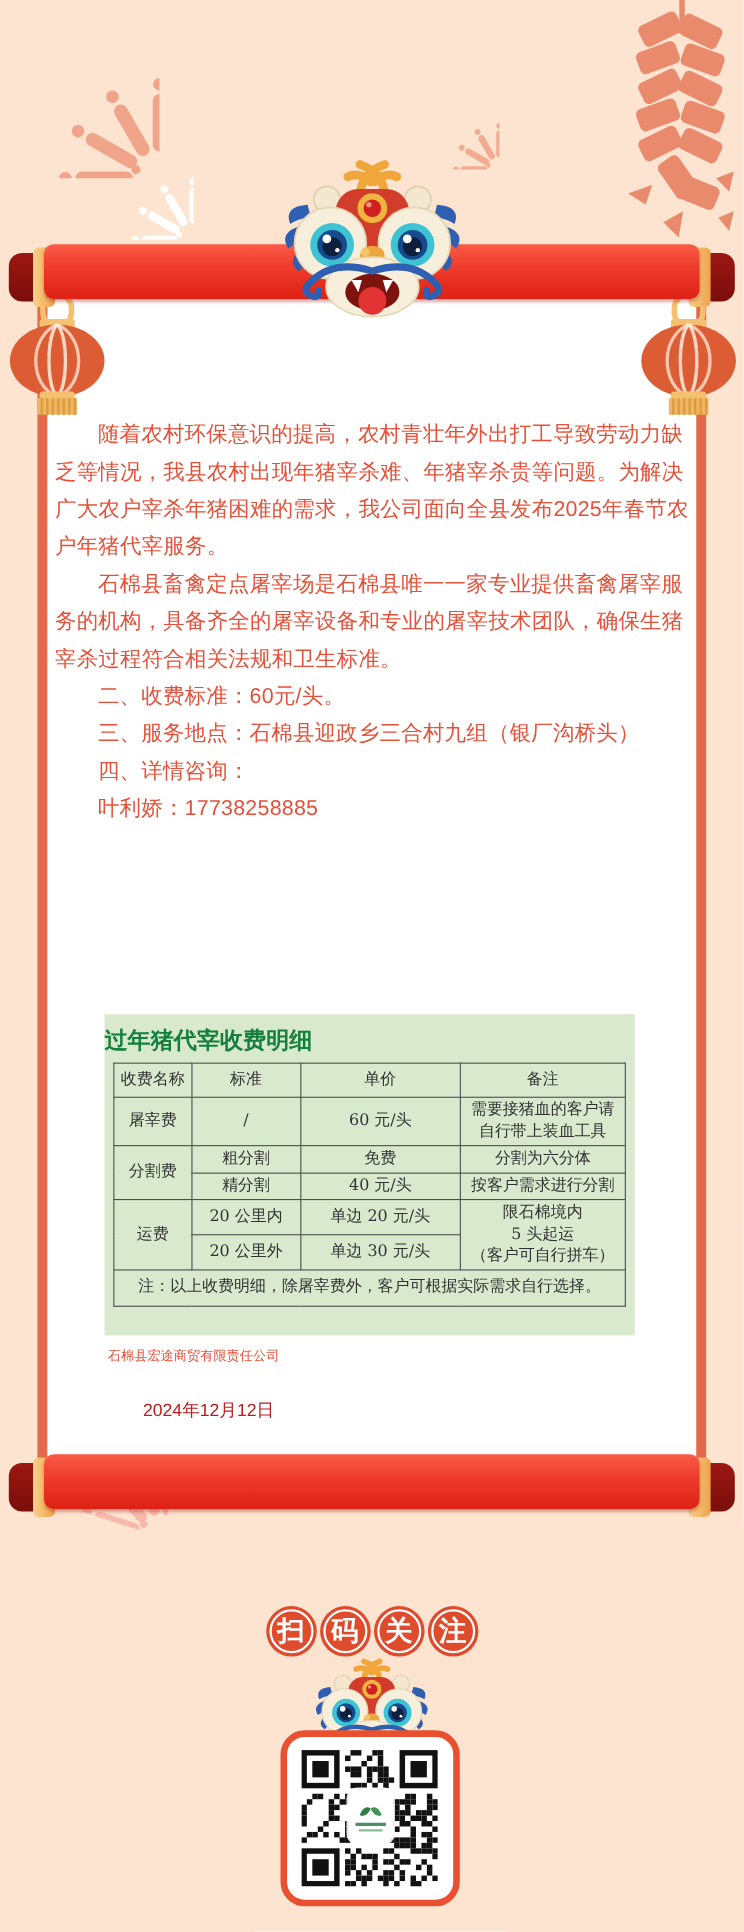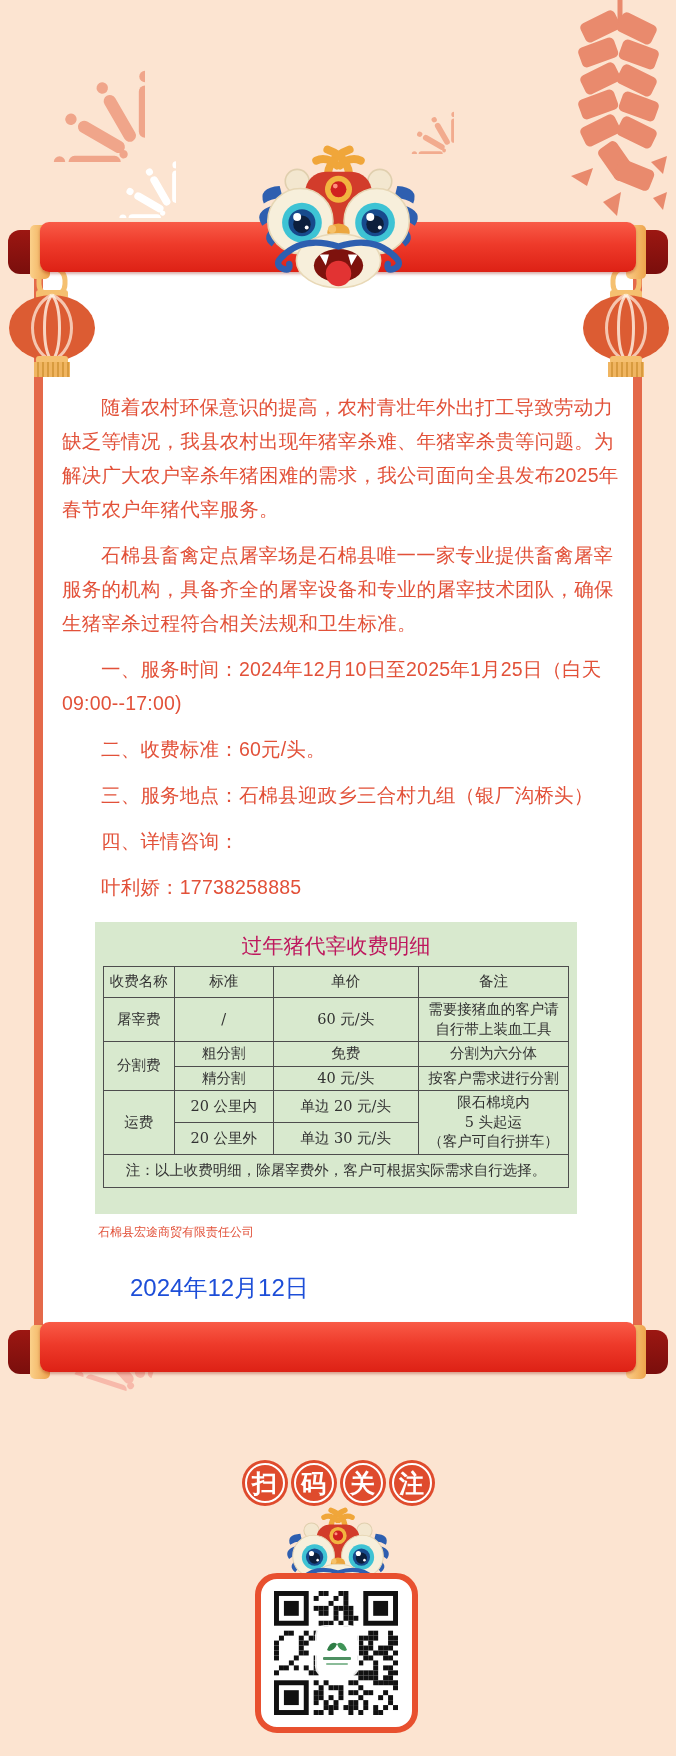--- a/index.html
+++ b/index.html
@@ -37,35 +37,35 @@
 
   
   .lion{position:absolute;z-index:6}
   .lion svg{display:block;width:100%;height:100%}
   .lion-top{left:251px;top:140px;width:175px;height:151px}
   .lion-small{left:282px;top:1504px;width:112px;height:97px;z-index:2}
 
   
   .content{position:absolute;left:50px;top:378px;width:585px;z-index:5;color:#e25139;
            font-size:19.5px;line-height:34px;letter-spacing:.2px}
-  .content p{margin:12px;text-indent:2em;word-break:break-word}
+  .content p{margin:0;text-indent:2em;word-break:break-word}
   .content .attach{font-size:18px;text-indent:0;margin-left:28px;color:#ef5546}
 
   
   .fee-panel{position:absolute;left:95px;top:922px;width:482px;height:292px;background:#d8e9ce;z-index:5;
              font-family:"DejaVu Serif","Liberation Serif",serif;color:#323232}
-  .fee-title{text-align:center;font-size:21px;font-weight:normal;padding-top:10px;height:32px;color:#be185d}
+  .fee-title{text-align:left;font-size:21px;font-weight:bold;padding-top:10px;height:32px;color:#15803d}
   table.fee{border-collapse:collapse;margin:2px auto 0;width:466px;table-layout:fixed;font-size:14.5px}
   table.fee th,table.fee td{border:1.5px solid #4d4d4d;text-align:center;padding:2px 2px;line-height:1.35;font-weight:normal}
   table.fee th{height:26px}
   .note-row td{height:28px;font-size:14.5px}
 
   
   .sig{position:absolute;left:98px;top:1224px;font-size:12px;color:#e25139;z-index:5}
-  .date{position:absolute;left:130px;top:1272px;font-size:24px;color:#1d4ed8;z-index:5}
+  .date{position:absolute;left:130px;top:1272px;font-size:16px;color:#b91c1c;z-index:5}
 
   
   .end-label{position:absolute;left:0;width:676px;top:1408px;text-align:center;font-size:21px;
              letter-spacing:2px;color:#c14a3a;z-index:2}
   .follow{position:absolute;left:0;top:1460px;width:676px;display:flex;justify-content:center;gap:3px;z-index:2}
   .badge{position:relative;width:46px;height:46px;border-radius:50%;background:#df4b2d;
          display:flex;align-items:center;justify-content:center}
   .badge .ring{position:absolute;inset:3px;border:2px solid #fff;border-radius:50%}
   .badge .ch{position:relative;color:#fff;font-size:25px;font-weight:bold;line-height:1}
 
@@ -271,21 +271,20 @@
 
   <div class="lion lion-top">
       <svg viewBox="0 0 220 190">
         <use href="#sym-lion"></use>
       </svg>
     </div>
 
   <div class="content">
     <p>随着农村环保意识的提高，农村青壮年外出打工导致劳动力缺乏等情况，我县农村出现年猪宰杀难、年猪宰杀贵等问题。为解决广大农户宰杀年猪困难的需求，我公司面向全县发布2025年春节农户年猪代宰服务。</p>
     <p>石棉县畜禽定点屠宰场是石棉县唯一一家专业提供畜禽屠宰服务的机构，具备齐全的屠宰设备和专业的屠宰技术团队，确保生猪宰杀过程符合相关法规和卫生标准。</p>
-    <p>一、服务时间：2024年12月10日至2025年1月25日（白天09:00--17:00)</p>
     <p>二、收费标准：60元/头。</p>
     <p>三、服务地点：石棉县迎政乡三合村九组（银厂沟桥头）</p>
     <p>四、详情咨询：</p>
     <p>叶利娇：17738258885</p>
   </div>
 
   <div class="fee-panel">
     <div class="fee-title">过年猪代宰收费明细</div>
     <table class="fee">
       <colgroup>

